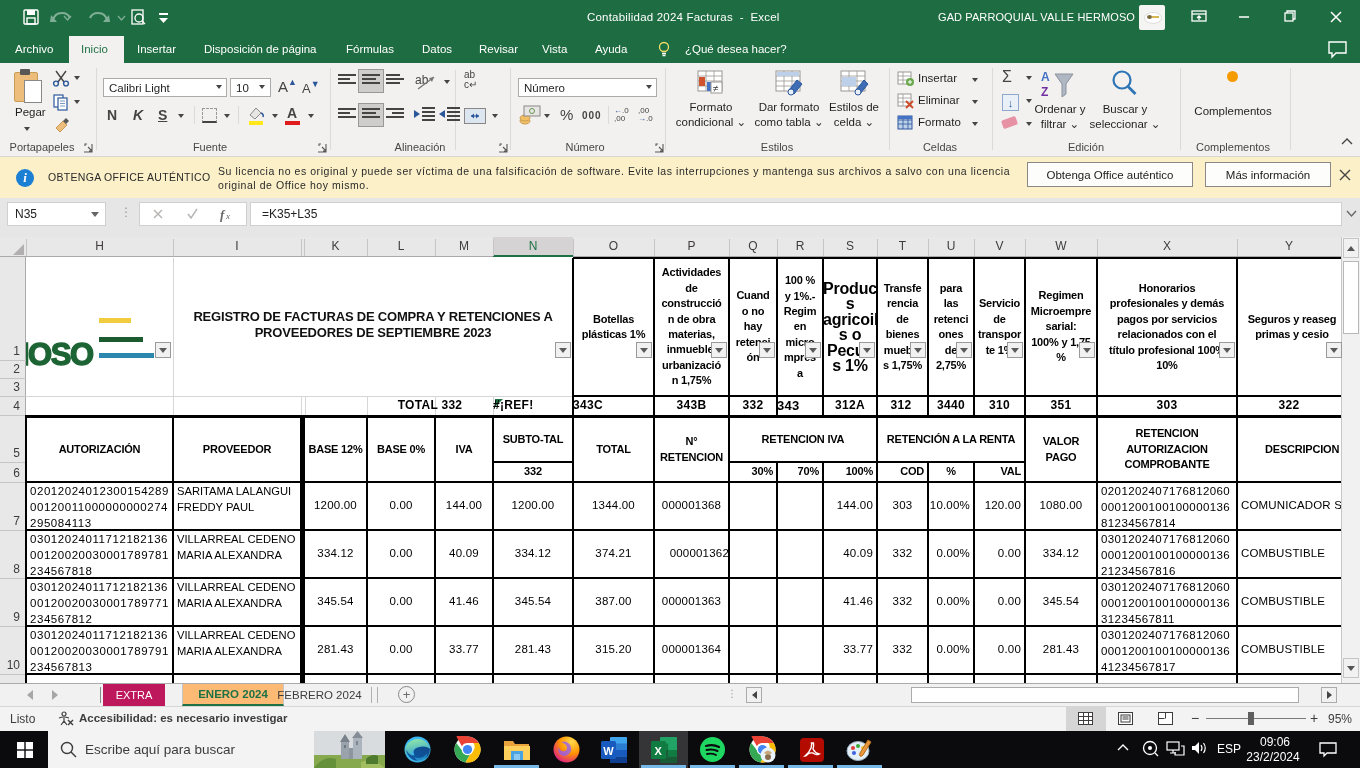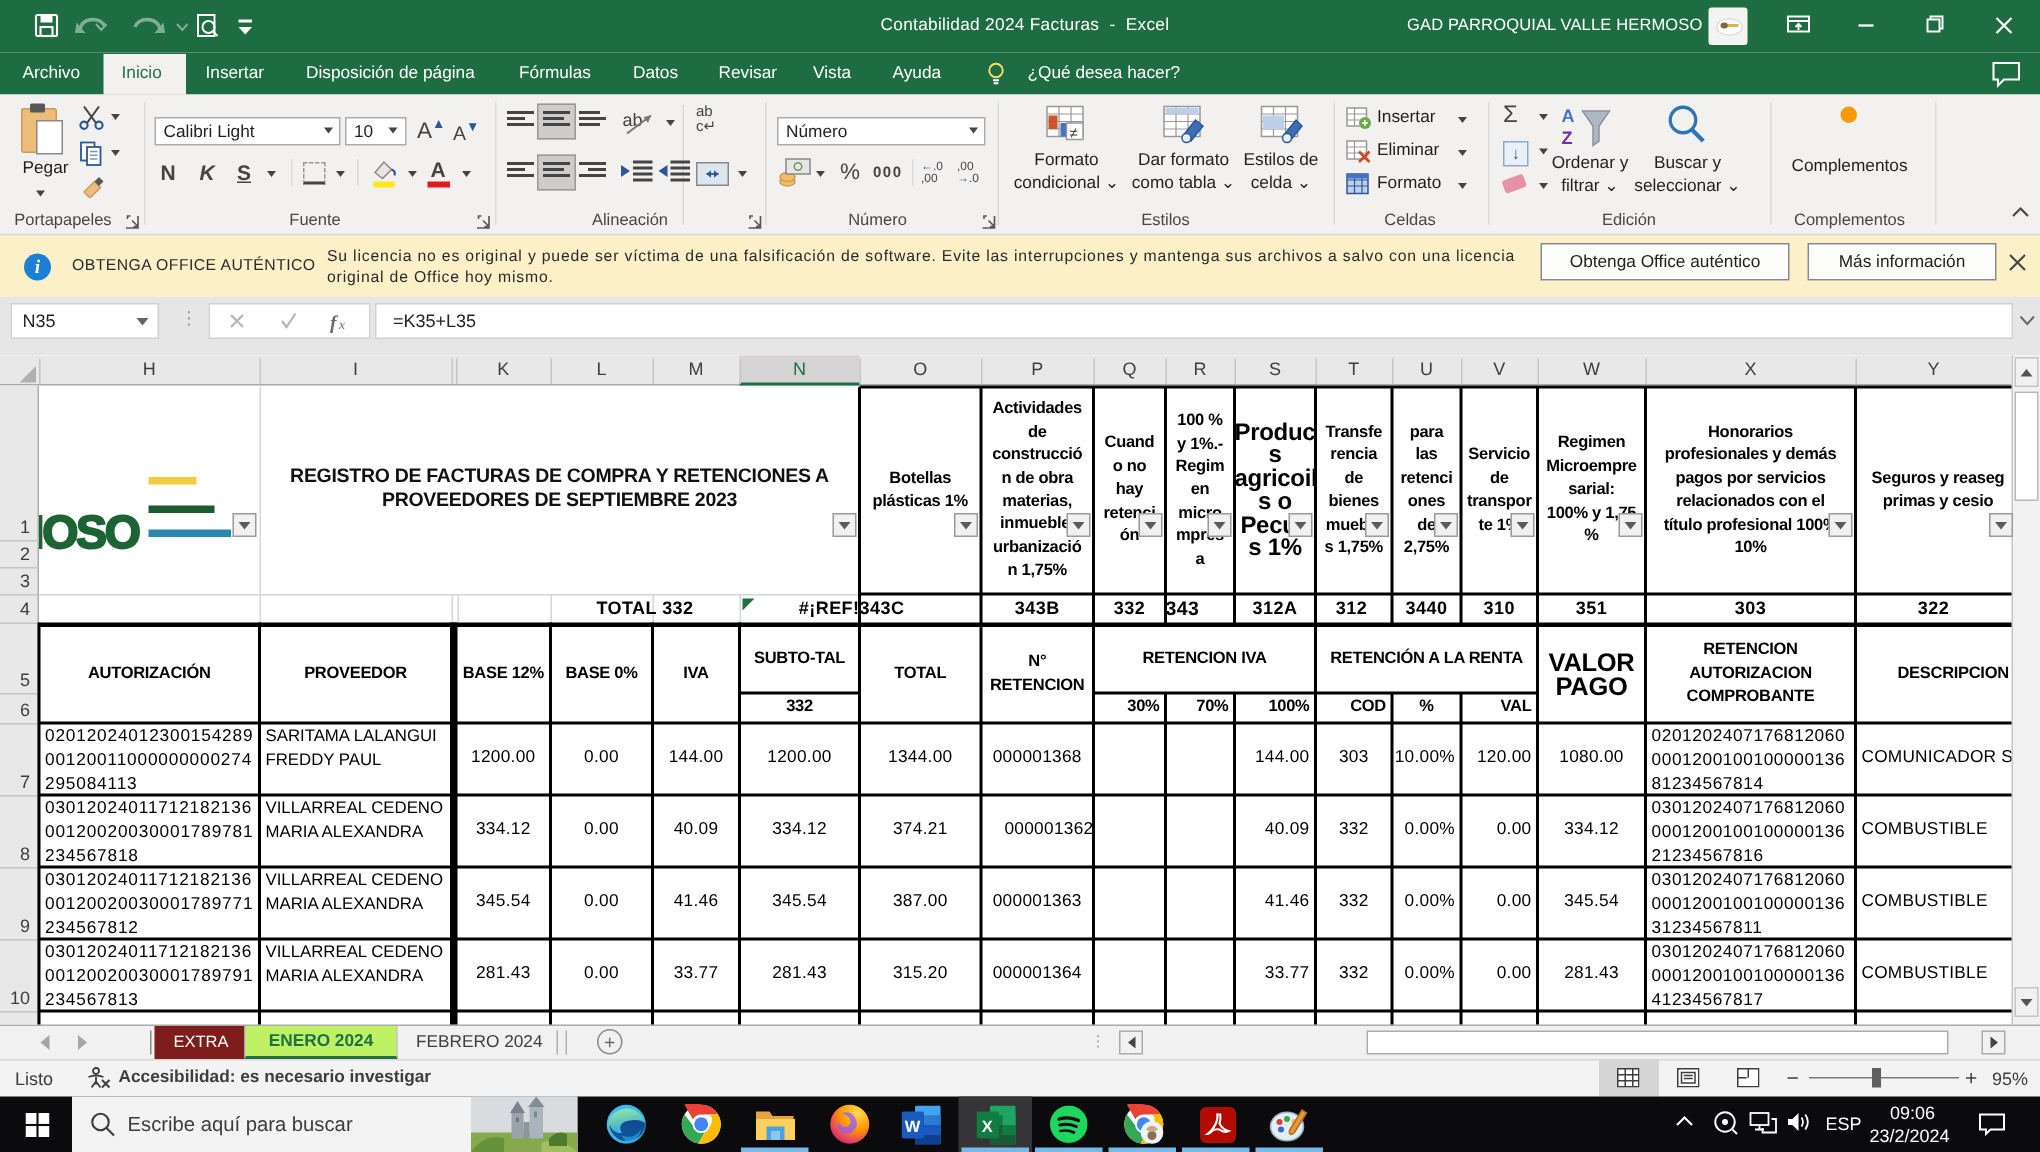--- a/index.html
+++ b/index.html
@@ -432,21 +432,21 @@
 <div class="cell" style="left:729px;top:288.2px;width:48px;height:78px;font-size:11px;font-weight:bold;text-align:center;line-height:15.5px;letter-spacing:-0.2px;box-sizing:border-box">Cuand<br>o no<br>hay<br>retenci<br>ón</div>
 <div class="cell" style="left:777px;top:273.1px;width:46px;height:108px;font-size:11px;font-weight:bold;text-align:center;line-height:15.4px;letter-spacing:-0.2px;box-sizing:border-box">100 %<br>y 1%.-<br>Regim<br>en<br>micro<br>mpres<br>a</div>
 <div class="cell" style="left:823px;top:280.5px;width:54px;height:93px;font-size:16px;font-weight:bold;text-align:center;line-height:15.5px;letter-spacing:-0.2px;box-sizing:border-box">Producto<br>s<br>agricoila<br>s o<br>Pecua<br>s 1%</div>
 <div class="cell" style="left:877px;top:280.5px;width:51px;height:93px;font-size:11px;font-weight:bold;text-align:center;line-height:15.5px;letter-spacing:-0.2px;box-sizing:border-box">Transfe<br>rencia<br>de<br>bienes<br>mueble<br>s 1,75%</div>
 <div class="cell" style="left:928px;top:280.5px;width:46px;height:93px;font-size:11px;font-weight:bold;text-align:center;line-height:15.5px;letter-spacing:-0.2px;box-sizing:border-box">para<br>las<br>retenci<br>ones<br>de<br>2,75%</div>
 <div class="cell" style="left:974px;top:296.0px;width:51px;height:62px;font-size:11px;font-weight:bold;text-align:center;line-height:15.5px;letter-spacing:-0.2px;box-sizing:border-box">Servicio<br>de<br>transpor<br>te 1%</div>
 <div class="cell" style="left:1025px;top:288.2px;width:72px;height:78px;font-size:11px;font-weight:bold;text-align:center;line-height:15.5px;letter-spacing:-0.2px;box-sizing:border-box">Regimen<br>Microempre<br>sarial:<br>100% y 1,75<br>%</div>
 <div class="cell" style="left:1097px;top:280.5px;width:140px;height:93px;font-size:11px;font-weight:bold;text-align:center;line-height:15.5px;letter-spacing:-0.2px;box-sizing:border-box">Honorarios<br>profesionales y demás<br>pagos por servicios<br>relacionados con el<br>título profesional 100%<br>10%</div>
 <div class="cell" style="left:1237px;top:311.5px;width:104px;height:31px;font-size:11px;font-weight:bold;text-align:center;line-height:15.5px;letter-spacing:-0.2px;padding-left:6px;box-sizing:border-box">Seguros y reaseg<br>primas y cesio</div>
 <div class="cell" style="left:367px;top:397.8px;width:126px;height:16px;font-size:12px;font-weight:bold;text-align:center;line-height:15.5px;letter-spacing:0.3px;box-sizing:border-box">TOTAL 332</div>
-<div class="cell" style="left:493px;top:397.8px;width:80px;height:16px;font-size:12px;font-weight:bold;text-align:right;line-height:15.5px;letter-spacing:0.3px;box-sizing:border-box">#¡REF!</div>
+<div class="cell" style="left:493px;top:397.8px;width:80px;height:16px;font-size:12px;font-weight:bold;text-align:left;line-height:15.5px;letter-spacing:0.3px;box-sizing:border-box">#¡REF!</div>
 <div class="cell" style="left:573px;top:397.8px;width:81px;height:16px;font-size:12px;font-weight:bold;line-height:15.5px;letter-spacing:0.3px;box-sizing:border-box">343C</div>
 <div class="cell" style="left:654px;top:397.8px;width:75px;height:16px;font-size:12px;font-weight:bold;text-align:center;line-height:15.5px;letter-spacing:0.3px;box-sizing:border-box">343B</div>
 <div class="cell" style="left:729px;top:397.8px;width:48px;height:16px;font-size:12px;font-weight:bold;text-align:center;line-height:15.5px;letter-spacing:0.3px;box-sizing:border-box">332</div>
 <div class="cell" style="left:777px;top:397.8px;width:46px;height:16px;font-size:13px;font-weight:bold;line-height:15.5px;letter-spacing:0.3px;box-sizing:border-box">343</div>
 <div class="cell" style="left:823px;top:397.8px;width:54px;height:16px;font-size:12px;font-weight:bold;text-align:center;line-height:15.5px;letter-spacing:0.3px;box-sizing:border-box">312A</div>
 <div class="cell" style="left:877px;top:397.8px;width:48px;height:16px;font-size:12px;font-weight:bold;text-align:center;line-height:15.5px;letter-spacing:0.3px;box-sizing:border-box">312</div>
 <div class="cell" style="left:928px;top:397.8px;width:46px;height:16px;font-size:12px;font-weight:bold;text-align:center;line-height:15.5px;letter-spacing:0.3px;box-sizing:border-box">3440</div>
 <div class="cell" style="left:974px;top:397.8px;width:51px;height:16px;font-size:12px;font-weight:bold;text-align:center;line-height:15.5px;letter-spacing:0.3px;box-sizing:border-box">310</div>
 <div class="cell" style="left:1025px;top:397.8px;width:72px;height:16px;font-size:12px;font-weight:bold;text-align:center;line-height:15.5px;letter-spacing:0.3px;box-sizing:border-box">351</div>
 <div class="cell" style="left:1097px;top:397.8px;width:140px;height:16px;font-size:12px;font-weight:bold;text-align:center;line-height:15.5px;letter-spacing:0.3px;box-sizing:border-box">303</div>
@@ -455,21 +455,21 @@
 <div class="cell" style="left:173px;top:441.8px;width:128px;height:16px;font-size:11px;font-weight:bold;text-align:center;line-height:15.5px;letter-spacing:-0.2px;box-sizing:border-box">PROVEEDOR</div>
 <div class="cell" style="left:304px;top:441.8px;width:63px;height:16px;font-size:11px;font-weight:bold;text-align:center;line-height:15.5px;letter-spacing:-0.2px;box-sizing:border-box">BASE 12%</div>
 <div class="cell" style="left:367px;top:441.8px;width:68px;height:16px;font-size:11px;font-weight:bold;text-align:center;line-height:15.5px;letter-spacing:-0.2px;box-sizing:border-box">BASE 0%</div>
 <div class="cell" style="left:435px;top:441.8px;width:58px;height:16px;font-size:11px;font-weight:bold;text-align:center;line-height:15.5px;letter-spacing:-0.2px;box-sizing:border-box">IVA</div>
 <div class="cell" style="left:493px;top:431.8px;width:80px;height:16px;font-size:11px;font-weight:bold;text-align:center;line-height:15.5px;letter-spacing:-0.2px;box-sizing:border-box">SUBTO-TAL</div>
 <div class="cell" style="left:493px;top:464.2px;width:80px;height:16px;font-size:11px;font-weight:bold;text-align:center;line-height:15.5px;letter-spacing:-0.2px;box-sizing:border-box">332</div>
 <div class="cell" style="left:573px;top:441.8px;width:81px;height:16px;font-size:11px;font-weight:bold;text-align:center;line-height:15.5px;letter-spacing:-0.2px;box-sizing:border-box">TOTAL</div>
 <div class="cell" style="left:654px;top:434.0px;width:75px;height:31px;font-size:11px;font-weight:bold;text-align:center;line-height:15.5px;letter-spacing:-0.2px;box-sizing:border-box">N°<br>RETENCION</div>
 <div class="cell" style="left:729px;top:431.8px;width:148px;height:16px;font-size:11px;font-weight:bold;text-align:center;line-height:15.5px;letter-spacing:-0.2px;box-sizing:border-box">RETENCION IVA</div>
 <div class="cell" style="left:877px;top:431.8px;width:148px;height:16px;font-size:11px;font-weight:bold;text-align:center;line-height:15.5px;letter-spacing:-0.2px;box-sizing:border-box">RETENCIÓN A LA RENTA</div>
-<div class="cell" style="left:1025px;top:434.0px;width:72px;height:31px;font-size:17px;font-weight:bold;text-align:center;line-height:15.5px;letter-spacing:-0.2px;box-sizing:border-box">VALOR<br>PAGO</div>
+<div class="cell" style="left:1025px;top:434.0px;width:72px;height:31px;font-size:11px;font-weight:bold;text-align:center;line-height:15.5px;letter-spacing:-0.2px;box-sizing:border-box">VALOR<br>PAGO</div>
 <div class="cell" style="left:1097px;top:426.2px;width:140px;height:46px;font-size:11px;font-weight:bold;text-align:center;line-height:15.5px;letter-spacing:-0.2px;box-sizing:border-box">RETENCION<br>AUTORIZACION<br>COMPROBANTE</div>
 <div class="cell" style="left:1237px;top:441.8px;width:104px;height:16px;font-size:11px;font-weight:bold;text-align:left;line-height:15.5px;letter-spacing:-0.2px;padding-left:28px;box-sizing:border-box">DESCRIPCION</div>
 <div class="cell" style="left:729px;top:464.2px;width:48px;height:16px;font-size:11px;font-weight:bold;text-align:right;line-height:15.5px;letter-spacing:-0.2px;padding-right:4px;box-sizing:border-box">30%</div>
 <div class="cell" style="left:777px;top:464.2px;width:46px;height:16px;font-size:11px;font-weight:bold;text-align:right;line-height:15.5px;letter-spacing:-0.2px;padding-right:4px;box-sizing:border-box">70%</div>
 <div class="cell" style="left:823px;top:464.2px;width:54px;height:16px;font-size:11px;font-weight:bold;text-align:right;line-height:15.5px;letter-spacing:-0.2px;padding-right:4px;box-sizing:border-box">100%</div>
 <div class="cell" style="left:877px;top:464.2px;width:51px;height:16px;font-size:11px;font-weight:bold;text-align:right;line-height:15.5px;letter-spacing:-0.2px;padding-right:4px;box-sizing:border-box">COD</div>
 <div class="cell" style="left:928px;top:464.2px;width:46px;height:16px;font-size:11px;font-weight:bold;text-align:center;line-height:15.5px;letter-spacing:-0.2px;box-sizing:border-box">%</div>
 <div class="cell" style="left:974px;top:464.2px;width:51px;height:16px;font-size:11px;font-weight:bold;text-align:right;line-height:15.5px;letter-spacing:-0.2px;padding-right:4px;box-sizing:border-box">VAL</div>
 <div class="cell" style="left:26px;top:484.0px;width:147px;height:47px;font-size:11.5px;font-weight:normal;text-align:left;line-height:15.8px;letter-spacing:0.55px;padding-left:4px;box-sizing:border-box">02012024012300154289<br>00120011000000000274<br>295084113</div>
 <div class="cell" style="left:173px;top:484.0px;width:128px;height:32px;font-size:11.2px;font-weight:normal;text-align:left;line-height:15.8px;letter-spacing:0px;padding-left:4px;box-sizing:border-box">SARITAMA LALANGUI<br>FREDDY PAUL</div>
@@ -549,22 +549,22 @@
     <div style="width:0;height:0;border:4px solid transparent;border-bottom:5px solid #555;margin-bottom:4px"></div>
   </div>
 <div class="ab" style="left:1343px;top:261px;width:16px;height:73px;background:#fff;border:1px solid #B8B8B8;box-sizing:border-box"></div>
 <div class="ab fxc" style="left:1343px;top:658px;width:16px;height:20px;background:#F1F1F1;border:1px solid #C5C5C5;box-sizing:border-box">
     <div style="width:0;height:0;border:4px solid transparent;border-top:5px solid #555;margin-top:4px"></div>
   </div>
 <div class="ab" style="left:0;top:683px;width:1360px;height:23px;background:#F1F1F1;border-top:1px solid #ABABAB;box-sizing:border-box"></div>
 <div class="ab" style="left:22px;top:690px;width:0;height:0;border:5px solid transparent;border-right:6px solid #A6A6A6"></div>
 <div class="ab" style="left:52px;top:690px;width:0;height:0;border:5px solid transparent;border-left:6px solid #A6A6A6"></div>
 <div class="ab" style="left:100px;top:687px;width:1px;height:16px;background:#8A8A8A"></div>
-<div class="ab fxc" style="left:103px;top:684px;width:62px;height:22px;background:#7f1d1d;color:#fff;font-size:11px">EXTRA</div>
-<div class="ab fxc b" style="left:163px;top:684px;width:102px;height:22px;background:#bef264;border-left:1px solid #C6C6C6;border-right:1px solid #C6C6C6;border-bottom:2px solid #1E7145;box-sizing:border-box;color:#1E7145;font-size:11.5px">ENERO 2024</div>
+<div class="ab fxc" style="left:103px;top:684px;width:62px;height:22px;background:#be185d;color:#fff;font-size:11px">EXTRA</div>
+<div class="ab fxc b" style="left:182px;top:684px;width:102px;height:22px;background:#fdba74;border-left:1px solid #C6C6C6;border-right:1px solid #C6C6C6;border-bottom:2px solid #1E7145;box-sizing:border-box;color:#1E7145;font-size:11.5px">ENERO 2024</div>
 <div class="ab fxc" style="left:268px;top:684px;width:103px;height:22px;color:#3E3C3C;font-size:11.5px">FEBRERO 2024</div>
 <div class="ab" style="left:371px;top:687px;width:1px;height:16px;background:#B0B0B0"></div>
 <div class="ab" style="left:377px;top:687px;width:1px;height:16px;background:#B0B0B0"></div>
 <div class="ab fxc" style="left:398px;top:686px;width:17px;height:17px;border:1px solid #8A8A8A;border-radius:50%;box-sizing:border-box;color:#6A6A6A;font-size:13px">+</div>
 <div class="ab" style="left:727px;top:688px;font-size:10px;color:#999;letter-spacing:0">⋮</div>
 <div class="ab fxc" style="left:746px;top:687px;width:16px;height:16px;background:#F1F1F1;border:1px solid #ABABAB;box-sizing:border-box">
     <div style="width:0;height:0;border:4px solid transparent;border-right:5px solid #444;margin-right:4px"></div>
   </div>
 <div class="ab" style="left:911px;top:687px;width:388px;height:16px;background:#fff;border:1px solid #ABABAB;box-sizing:border-box"></div>
 <div class="ab fxc" style="left:1321px;top:687px;width:16px;height:16px;background:#F1F1F1;border:1px solid #ABABAB;box-sizing:border-box">

